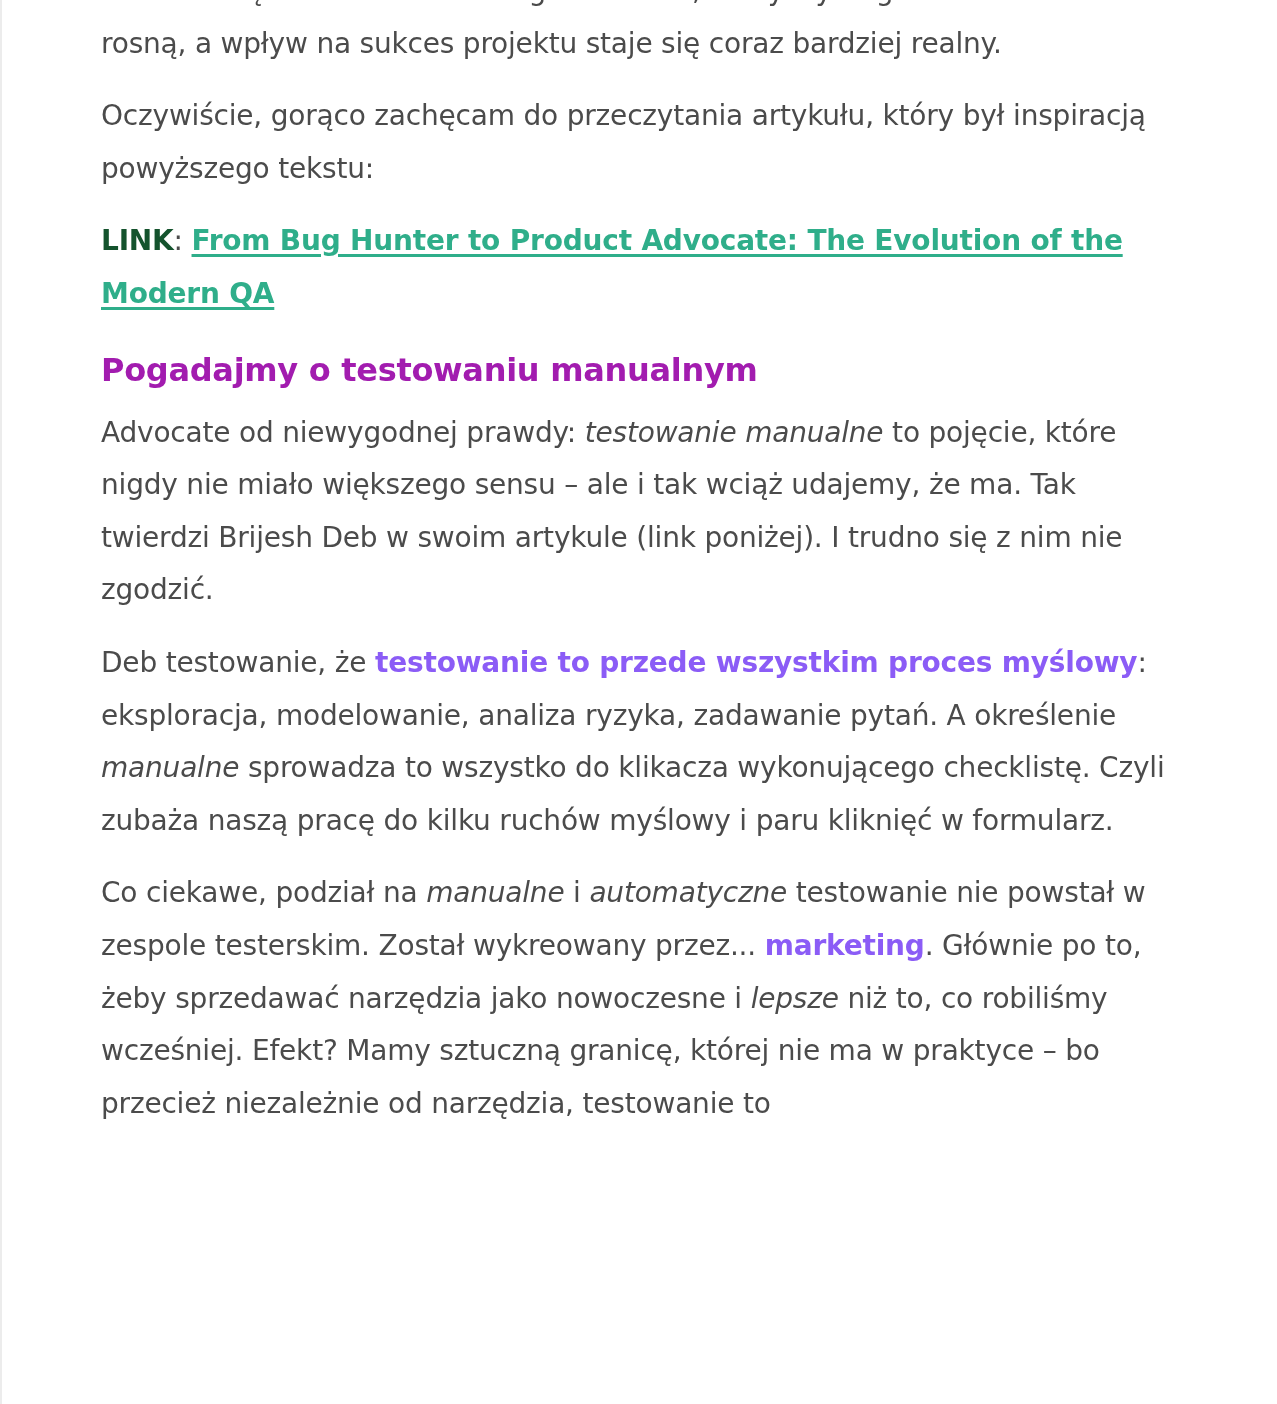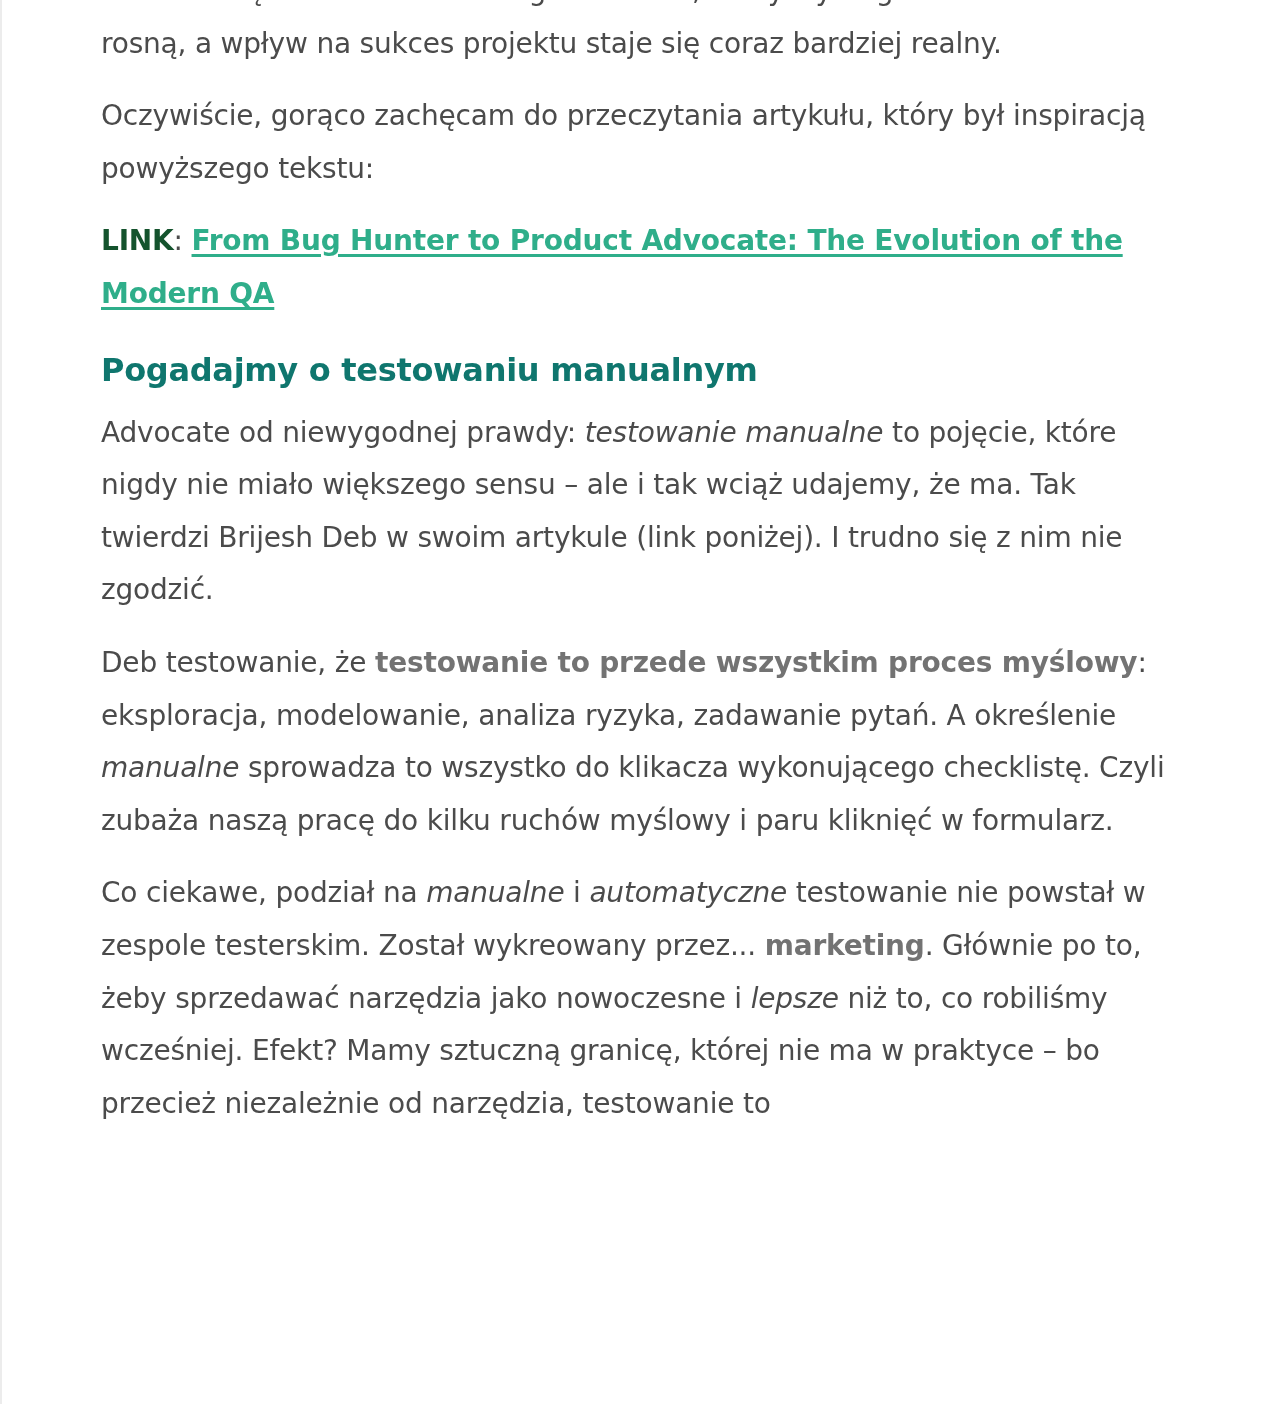--- a/index.html
+++ b/index.html
@@ -7,24 +7,24 @@
     width: 1277px; height: 1404px; overflow: hidden; position: relative;
     font-family: "DejaVu Sans", sans-serif;
   }
   .edge { position: absolute; left: 0; top: 0; width: 2px; height: 1404px; background: #ececec; }
   .article {
     position: absolute; left: 101px; top: -35px; width: 1085px;
     color: #4b4b4b; font-size: 28px; line-height: 52.6px; letter-spacing: -0.2px;
   }
   .article p { margin: 0 0 20px 0; }
   .article h2 {
-    margin: 0 0 8px 0; color: #0f766e; font-size: 32px; line-height: 58px;
+    margin: 0 0 8px 0; color: #a21caf; font-size: 32px; line-height: 58px;
     font-weight: bold; letter-spacing: -0.3px;
   }
-  .article b { color: #737373; font-weight: bold; }
+  .article b { color: #8b5cf6; font-weight: bold; }
   .article i { font-style: italic; }
   .link-label { color: #14532d; font-weight: bold; }
   .article a {
     color: #2fae8a; font-weight: bold; text-decoration: underline;
     text-decoration-thickness: 3px; text-underline-offset: 4px;
   }
 </style>
 </head>
 <body>
 

